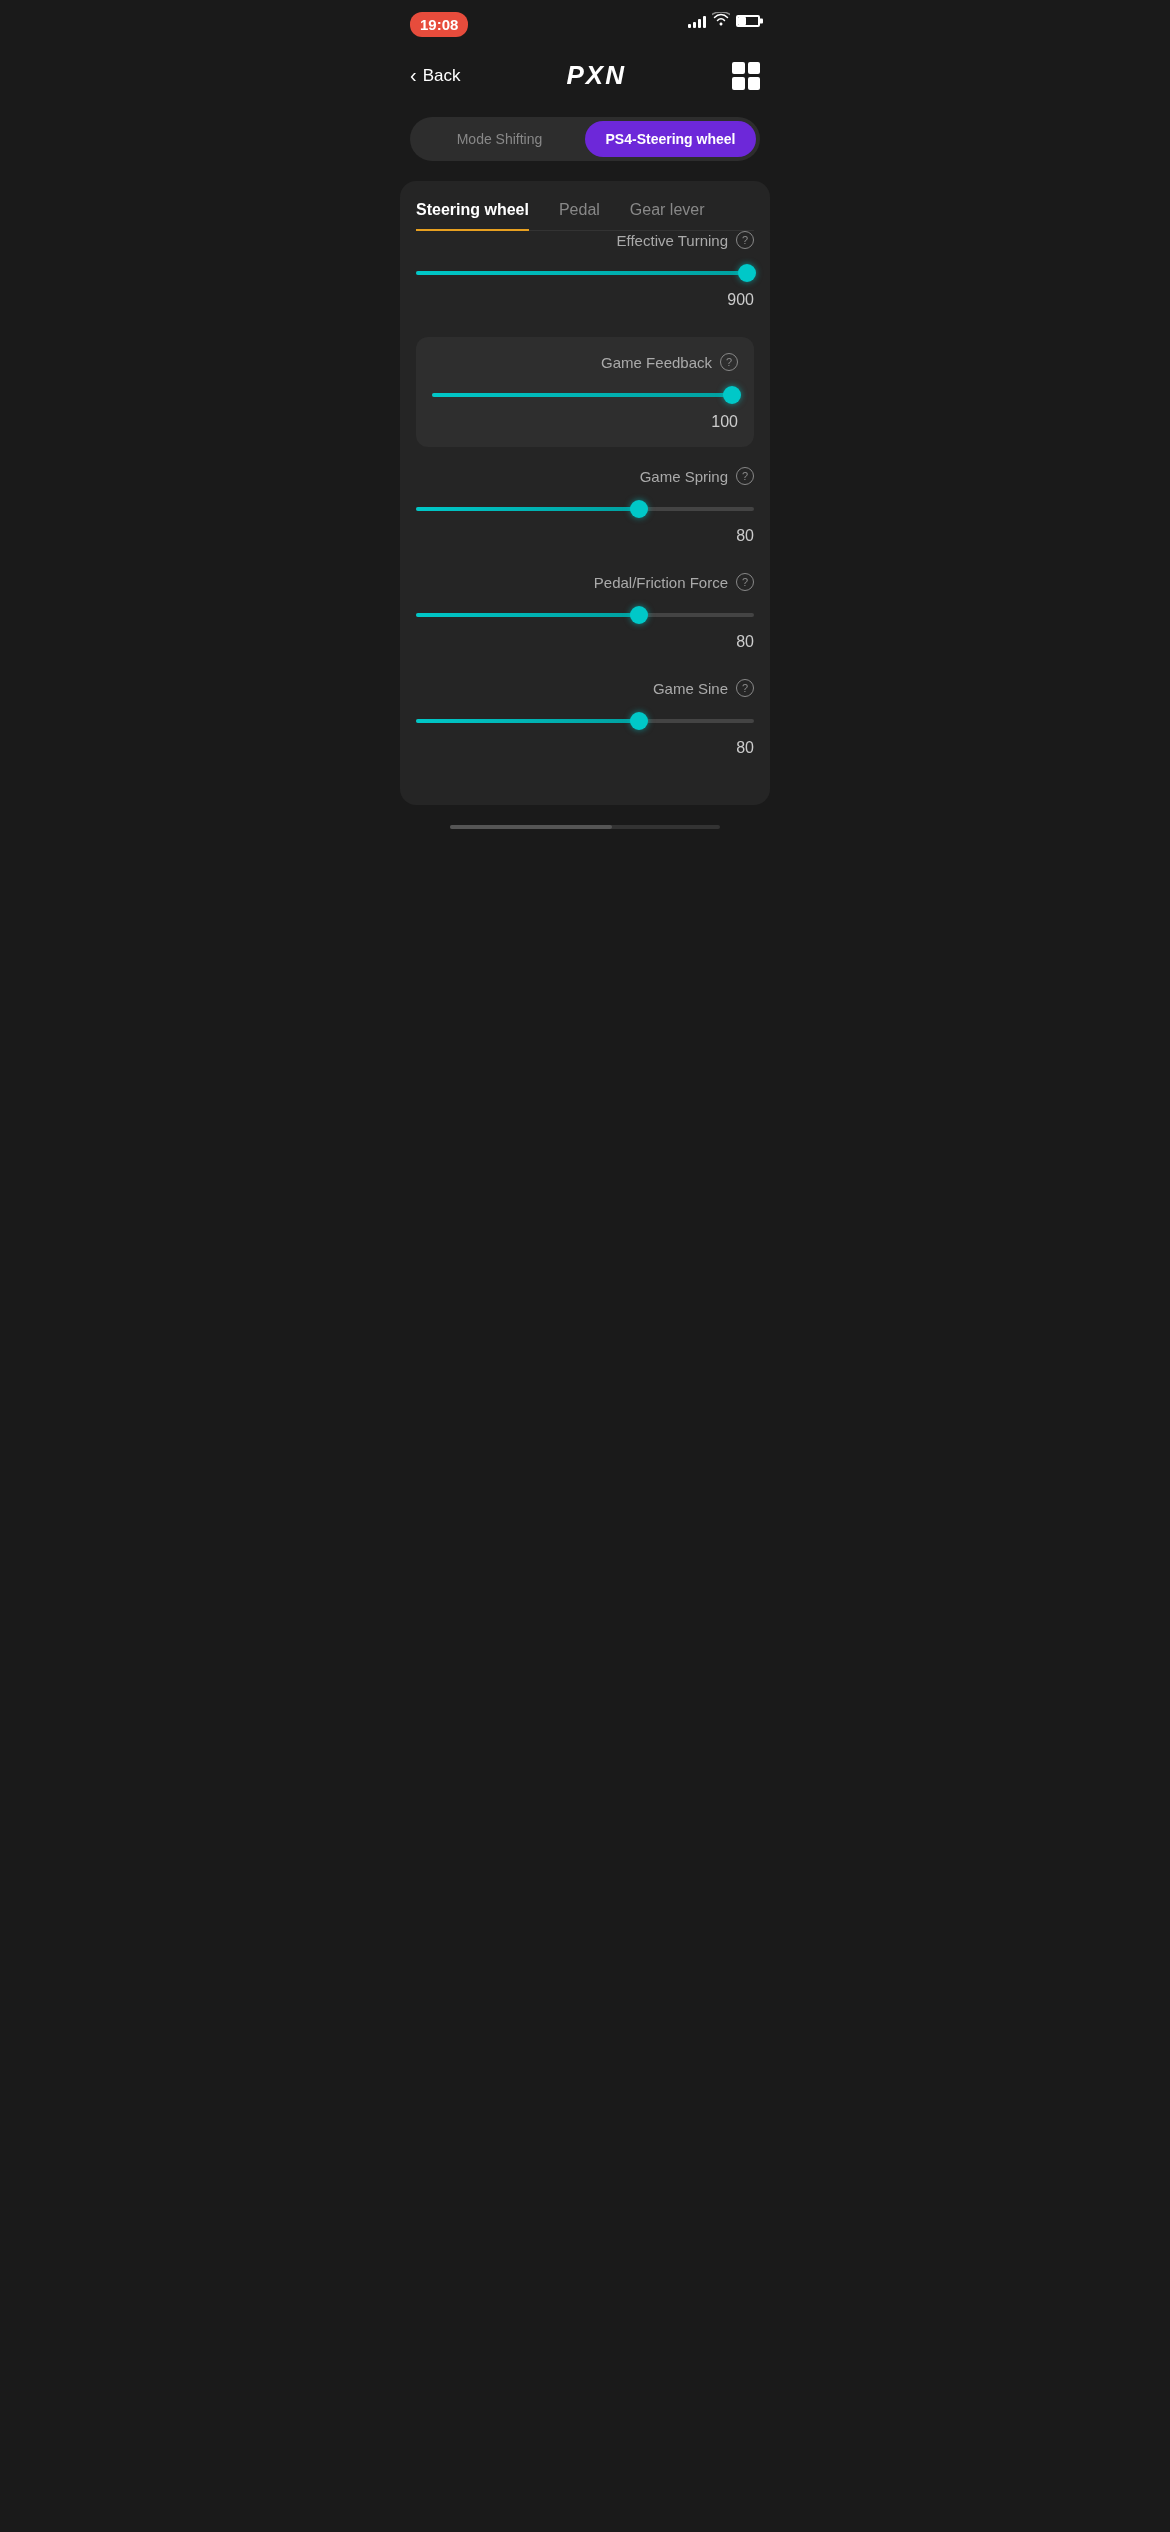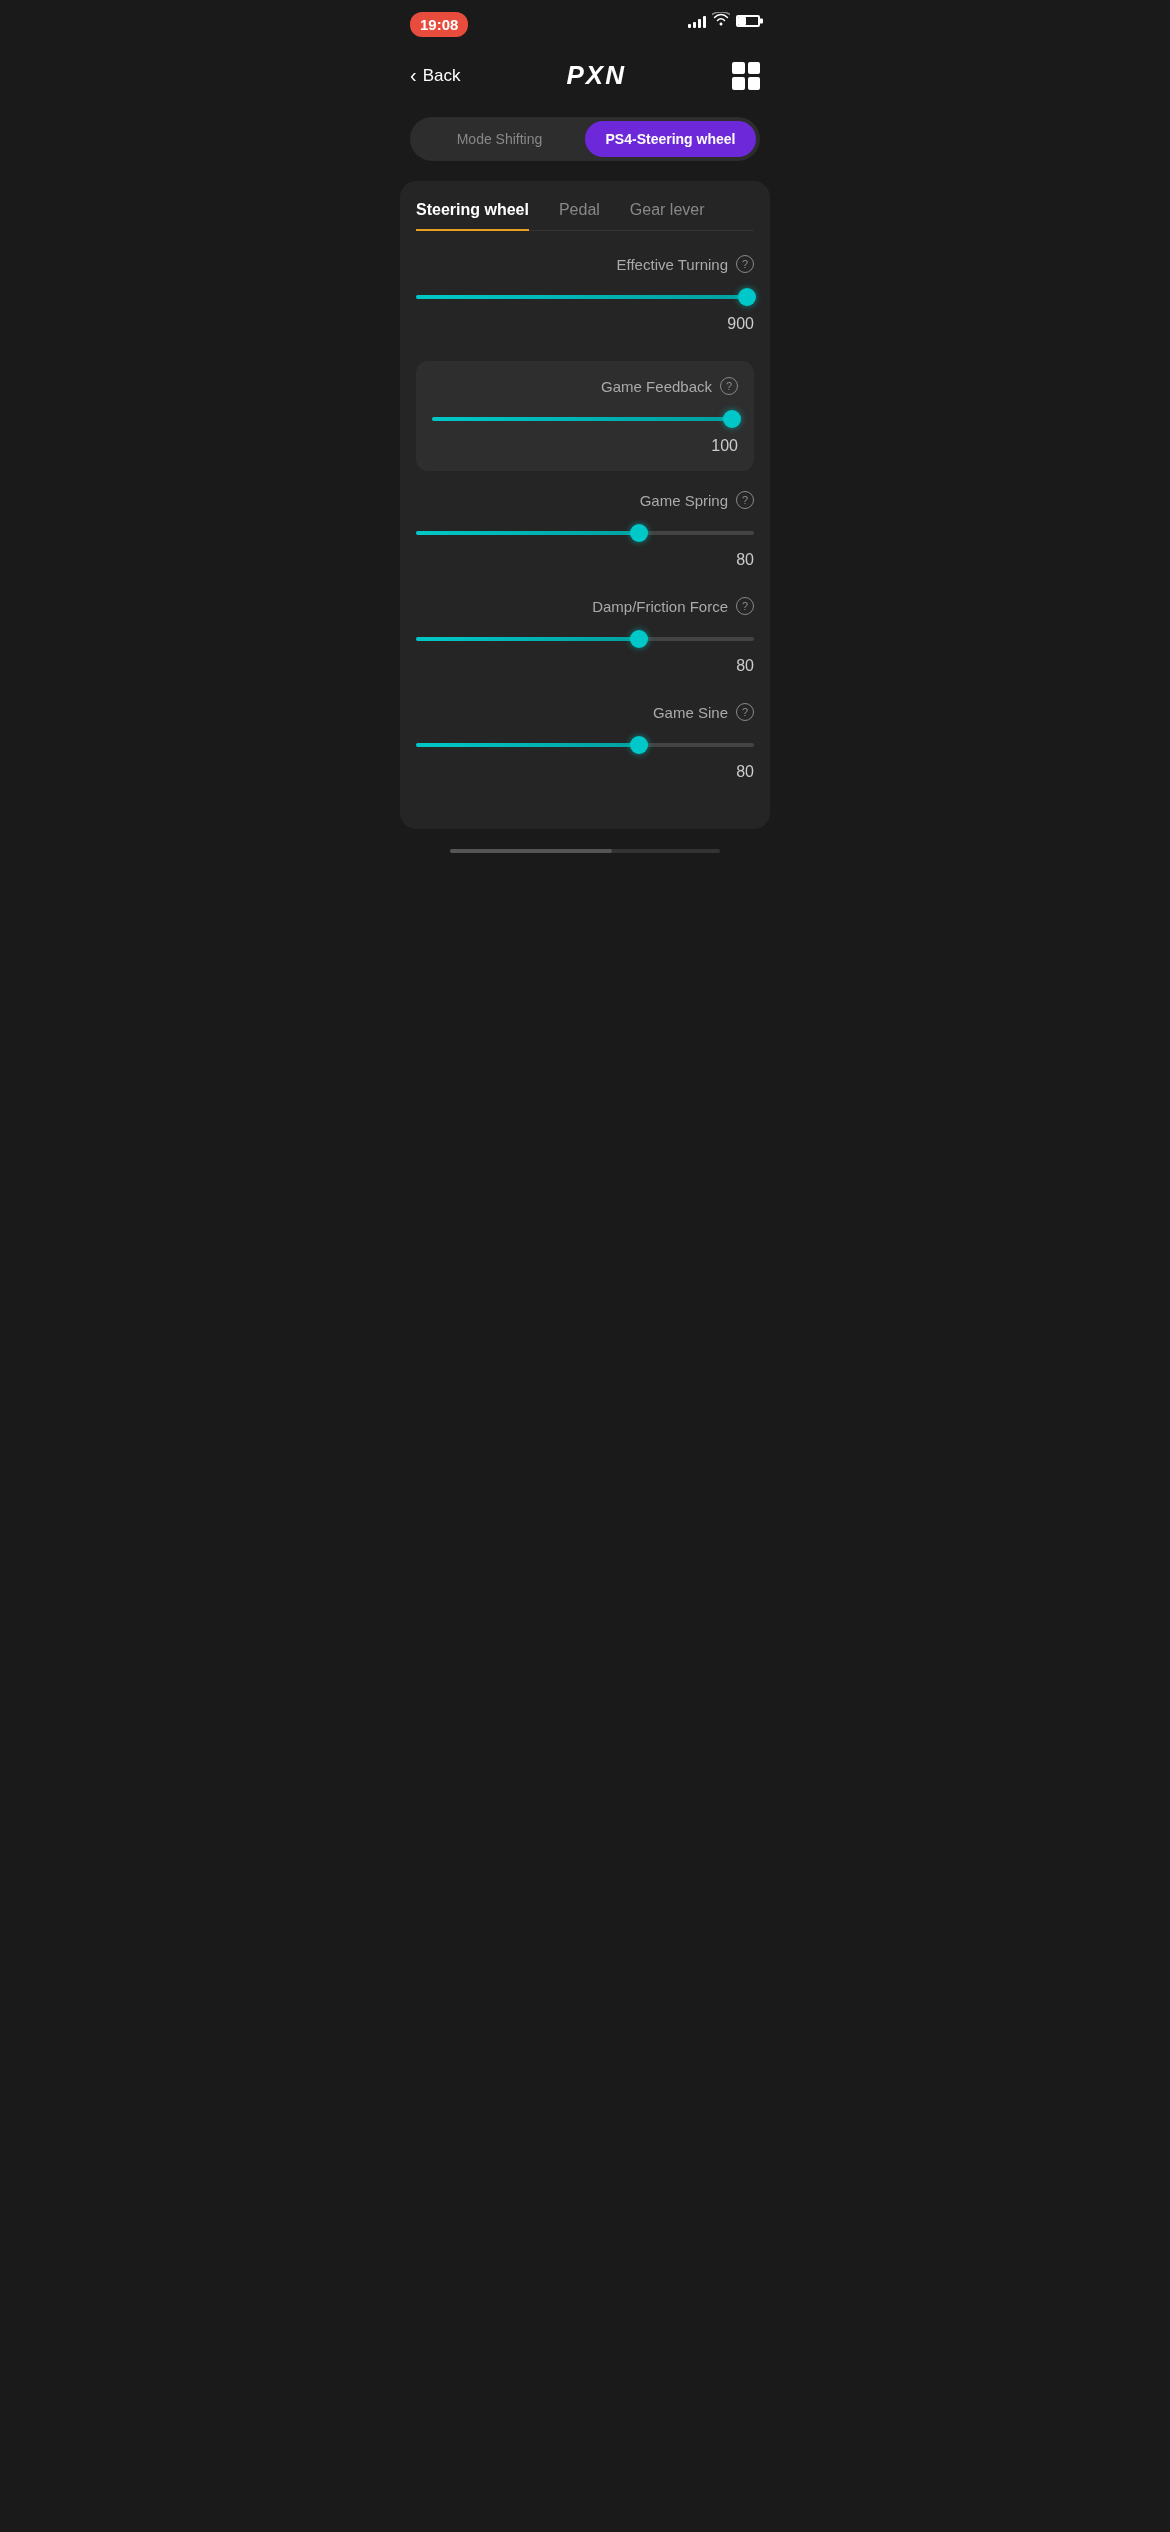--- a/index.html
+++ b/index.html
@@ -160,21 +160,20 @@
       background: #252525;
       border-radius: 16px;
       margin: 0 10px;
       padding: 20px 16px;
     }
 
     
     .sub-tabs {
       display: flex;
       gap: 30px;
-      margin-bottom: 24px;
       border-bottom: 1px solid #333;
       padding-bottom: 0;
     }
 
     .sub-tab {
       font-size: 16px;
       color: #888;
       cursor: pointer;
       padding-bottom: 10px;
       border-bottom: 2px solid transparent;
@@ -401,21 +400,21 @@
       <div class="slider-track">
         <div class="slider-fill" style="width:66%"></div>
         <div class="slider-thumb" style="left:66%"></div>
       </div>
     </div>
     <div class="slider-value">80</div>
   </div>
 
   <div class="section">
     <div class="section-header">
-      <span class="section-title">Damp/Friction Force</span>
+      <span class="section-title">Pedal/Friction Force</span>
       <div class="info-icon">?</div>
     </div>
     <div class="slider-container">
       <div class="slider-track">
         <div class="slider-fill" style="width:66%"></div>
         <div class="slider-thumb" style="left:66%"></div>
       </div>
     </div>
     <div class="slider-value">80</div>
   </div>

